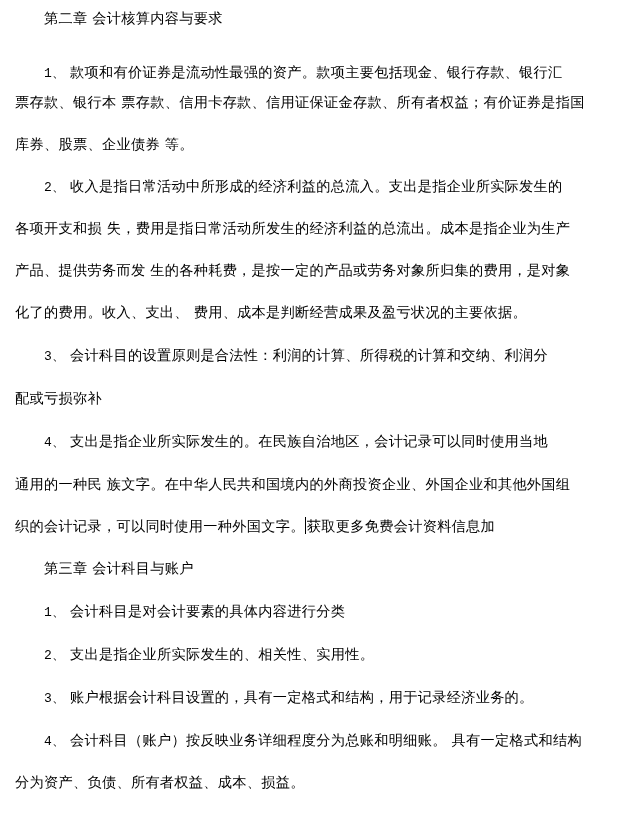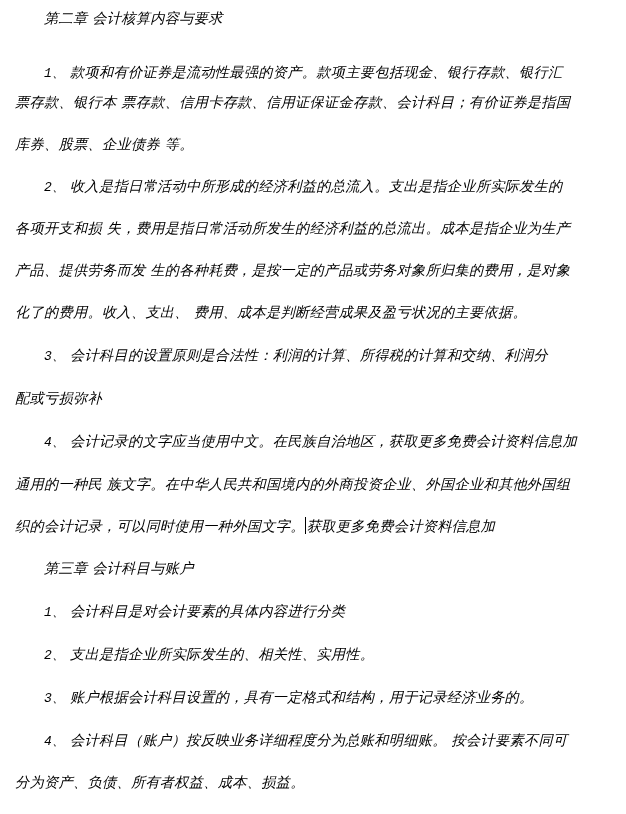--- a/index.html
+++ b/index.html
@@ -1,45 +1,45 @@
 <!DOCTYPE html>
 <html><head>
 <meta charset="utf-8">
 <style>
   html, body { margin: 0; padding: 0; background: #ffffff; }
   body { width: 626px; height: 814px; overflow: hidden; position: relative;
          font-family: "DejaVu Sans", sans-serif; color: #000; }
   .line { position: absolute; left: 15px; white-space: nowrap; font-size: 14.2px;
-          line-height: 20px; letter-spacing: 0.3px; font-style: italic; }
+          line-height: 20px; letter-spacing: 0.3px; }
   .ind { left: 44px; }
   .num { display: inline-block; width: 26px; font-family: "Liberation Mono", monospace; font-size: 13px; }
   .cursor { display: inline-block; width: 1px; height: 17px; background: #000; vertical-align: -3px; margin-right: 1px; }
 </style>
 </head>
 <body>
 
 <div>
   <div class="line ind" style="top:8px">第二章  会计核算内容与要求</div>
 
   <div class="line ind" style="top:62px"><span class="num">1、</span><span>款项和有价证券是流动性最强的资产。款项主要包括现金、银行存款、银行汇</span></div>
-  <div class="line" style="top:92px">票存款、银行本 票存款、信用卡存款、信用证保证金存款、会计科目；有价证券是指国</div>
+  <div class="line" style="top:92px">票存款、银行本 票存款、信用卡存款、信用证保证金存款、所有者权益；有价证券是指国</div>
   <div class="line" style="top:134px">库券、股票、企业债券 等。</div>
 
   <div class="line ind" style="top:176px"><span class="num">2、</span><span>收入是指日常活动中所形成的经济利益的总流入。支出是指企业所实际发生的</span></div>
   <div class="line" style="top:218px">各项开支和损 失，费用是指日常活动所发生的经济利益的总流出。成本是指企业为生产</div>
   <div class="line" style="top:260px">产品、提供劳务而发 生的各种耗费，是按一定的产品或劳务对象所归集的费用，是对象</div>
   <div class="line" style="top:302px">化了的费用。收入、支出、 费用、成本是判断经营成果及盈亏状况的主要依据。</div>
 
   <div class="line ind" style="top:345px"><span class="num">3、</span><span>会计科目的设置原则是合法性：利润的计算、所得税的计算和交纳、利润分</span></div>
   <div class="line" style="top:388px">配或亏损弥补</div>
 
-  <div class="line ind" style="top:431px"><span class="num">4、</span><span>会计记录的文字应当使用中文。在民族自治地区，获取更多免费会计资料信息加</span></div>
+  <div class="line ind" style="top:431px"><span class="num">4、</span><span>支出是指企业所实际发生的。在民族自治地区，会计记录可以同时使用当地</span></div>
   <div class="line" style="top:474px">通用的一种民 族文字。在中华人民共和国境内的外商投资企业、外国企业和其他外国组</div>
   <div class="line" style="top:516px"><span>织的会计记录，可以同时使用一种外国文字。</span><span class="cursor"></span><span>获取更多免费会计资料信息加</span></div>
 
   <div class="line ind" style="top:558px">第三章  会计科目与账户</div>
 
   <div class="line ind" style="top:601px"><span class="num">1、</span><span>会计科目是对会计要素的具体内容进行分类</span></div>
   <div class="line ind" style="top:644px"><span class="num">2、</span><span>支出是指企业所实际发生的、相关性、实用性。</span></div>
   <div class="line ind" style="top:687px"><span class="num">3、</span><span>账户根据会计科目设置的，具有一定格式和结构，用于记录经济业务的。</span></div>
-  <div class="line ind" style="top:730px"><span class="num">4、</span><span>会计科目（账户）按反映业务详细程度分为总账和明细账。 按会计要素不同可</span></div>
+  <div class="line ind" style="top:730px"><span class="num">4、</span><span>会计科目（账户）按反映业务详细程度分为总账和明细账。 具有一定格式和结构</span></div>
   <div class="line" style="top:772px">分为资产、负债、所有者权益、成本、损益。</div>
 </div>
 
 </body></html>

